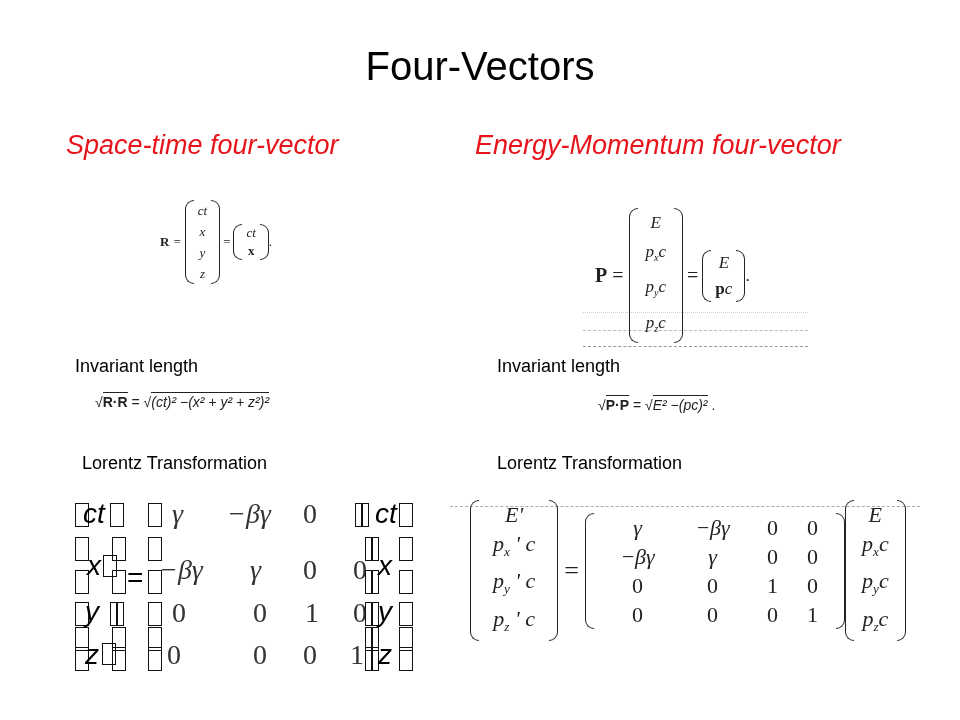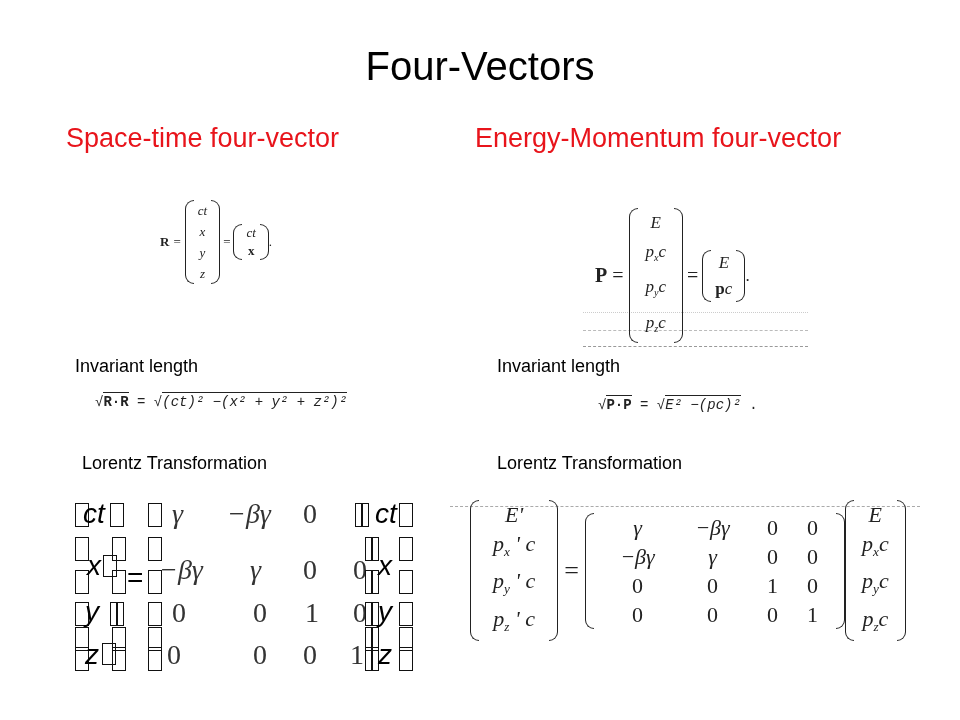--- a/index.html
+++ b/index.html
@@ -1,22 +1,22 @@
 <!DOCTYPE html>
 <html><head>
 <meta charset="utf-8">
 <style>
   html, body { margin: 0; padding: 0; background: #ffffff; }
   body { width: 960px; height: 720px; position: relative; overflow: hidden;
          font-family: "Liberation Sans", sans-serif; color: #000; }
   .abs { position: absolute; }
   .title { left: 0; width: 960px; top: 42px; text-align: center; font-size: 40px; line-height: 48px; }
-  .subtitle { font-size: 27px; color: #e8141b; line-height: 32px; top: 122px; }
+  .subtitle { font-size: 27px; color: #e8141b; line-height: 32px; top: 129px; font-style: italic; }
   .label { font-size: 18px; line-height: 22px; }
-  .serif { font-family: Liberation Mono, monospace; }
+  .serif { font-family: Liberation Sans, sans-serif; }
   .it { font-style: italic; }
   .bold { font-weight: bold; }
 
   
   .eq { display: flex; align-items: center; font-family: "Liberation Serif", serif; }
   .paren { display: flex; align-items: center; }
   .pl, .pr { border: 1.6px solid #222; width: 8px; align-self: stretch; }
   .pl { border-right: none; border-radius: 10px 0 0 10px; }
   .pr { border-left: none; border-radius: 0 10px 10px 0; }
   .col { display: flex; flex-direction: column; align-items: center; padding: 0 4px; }

